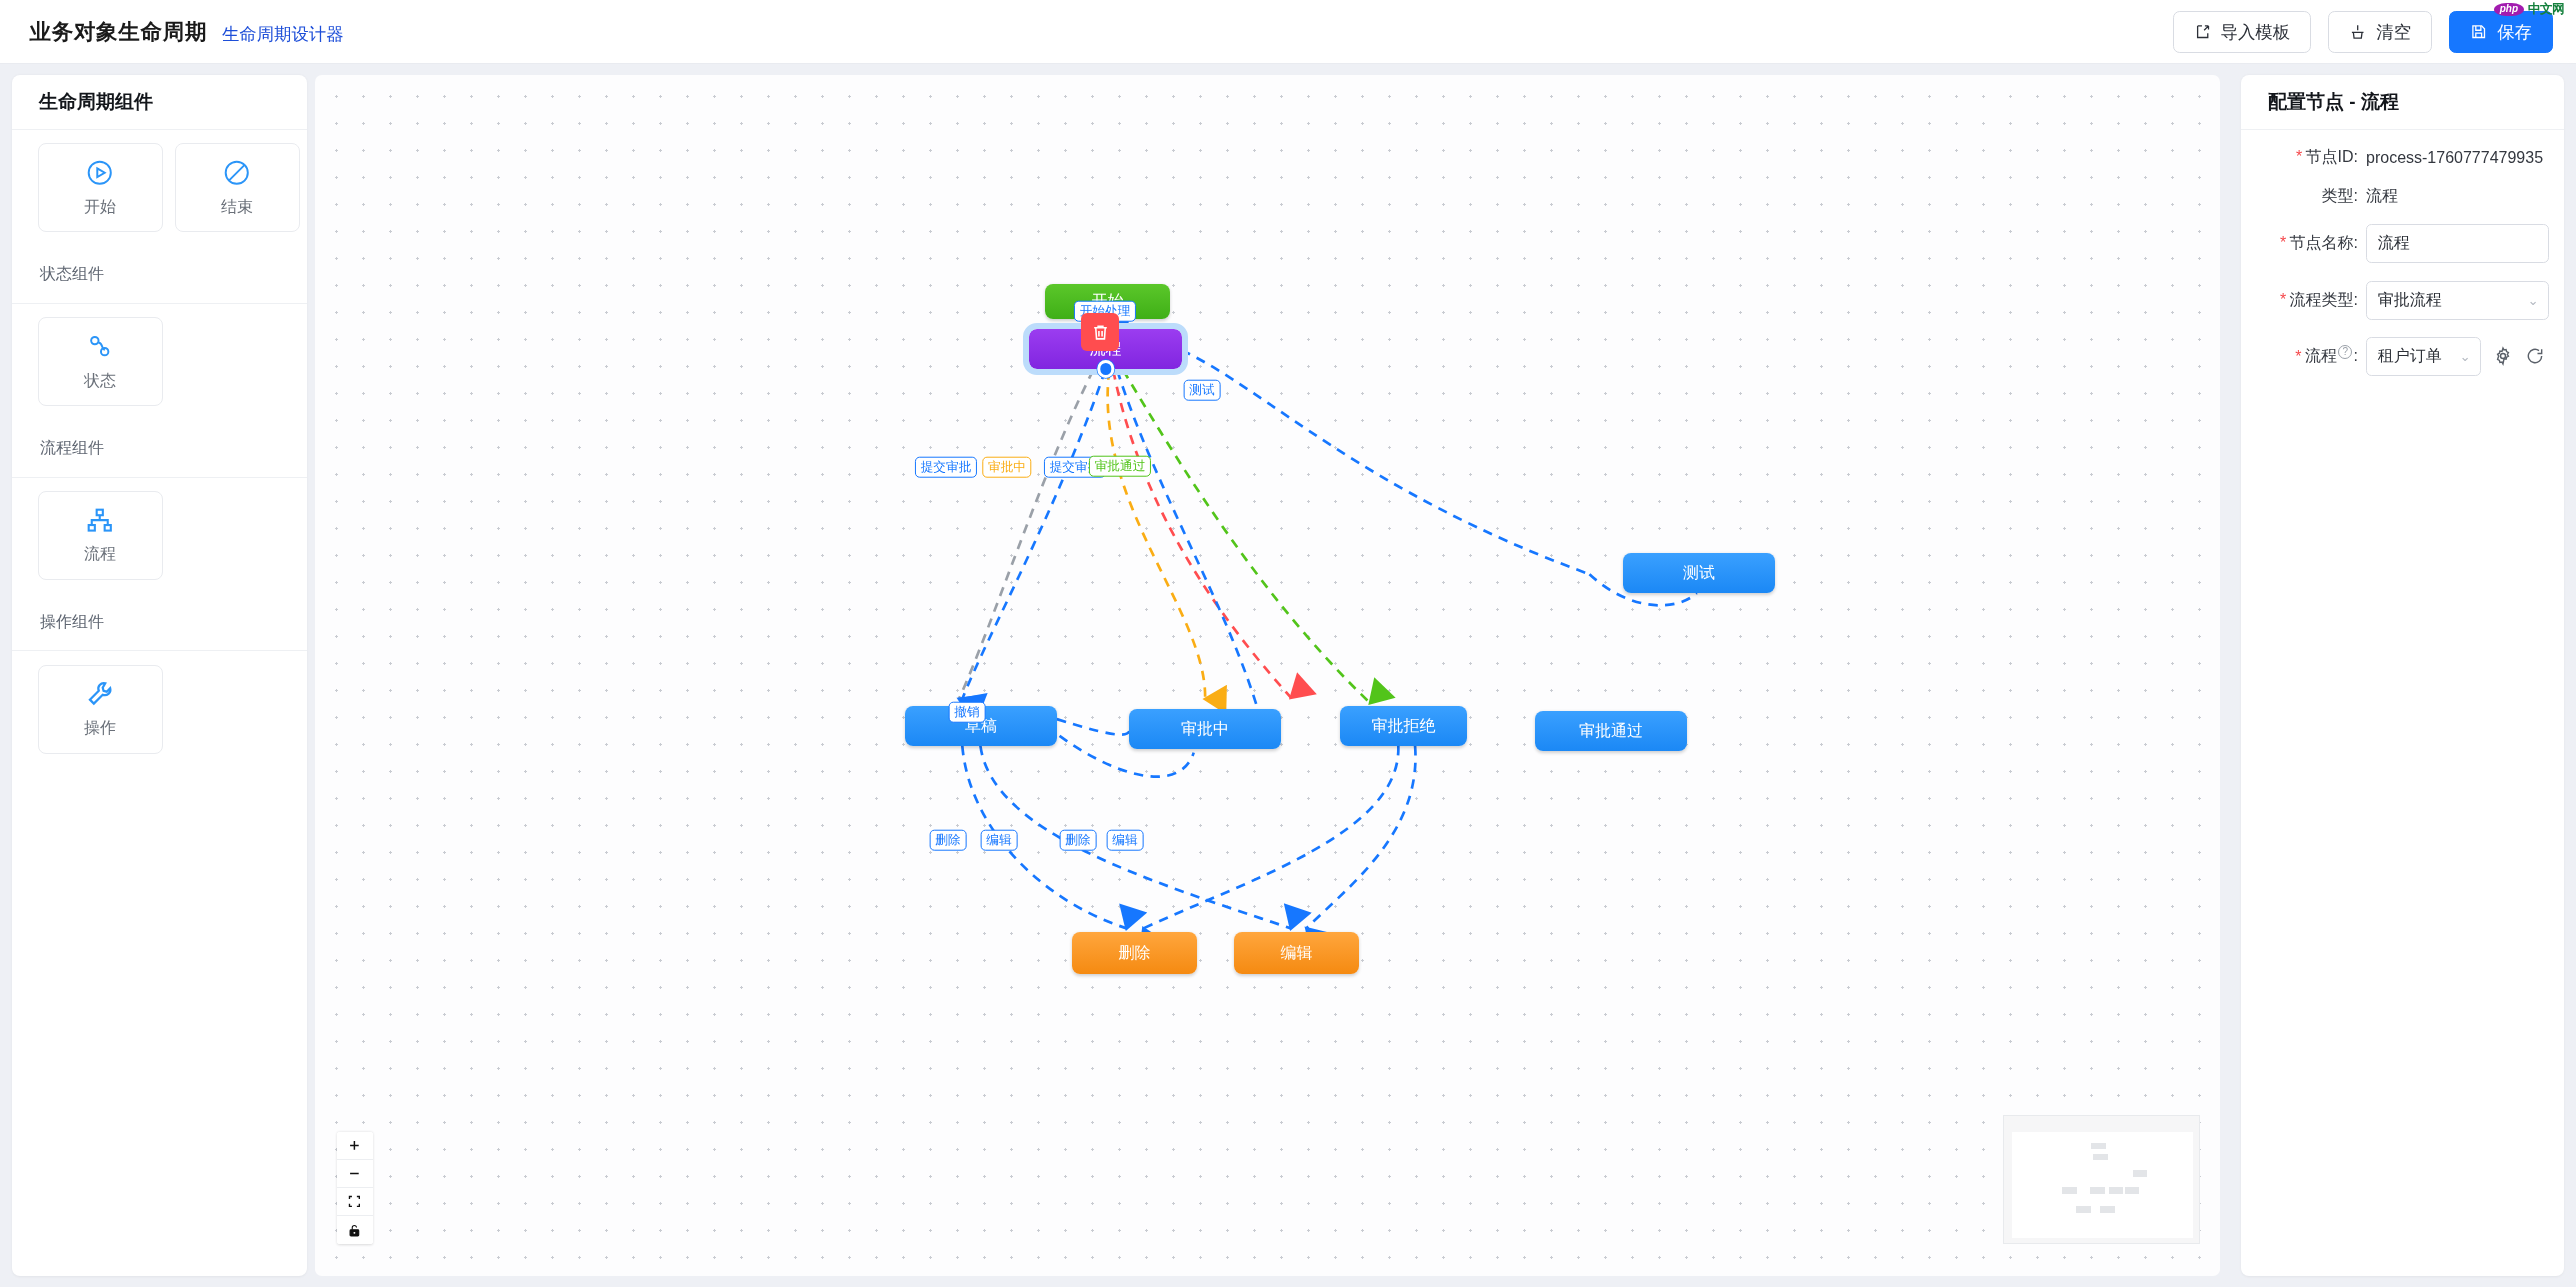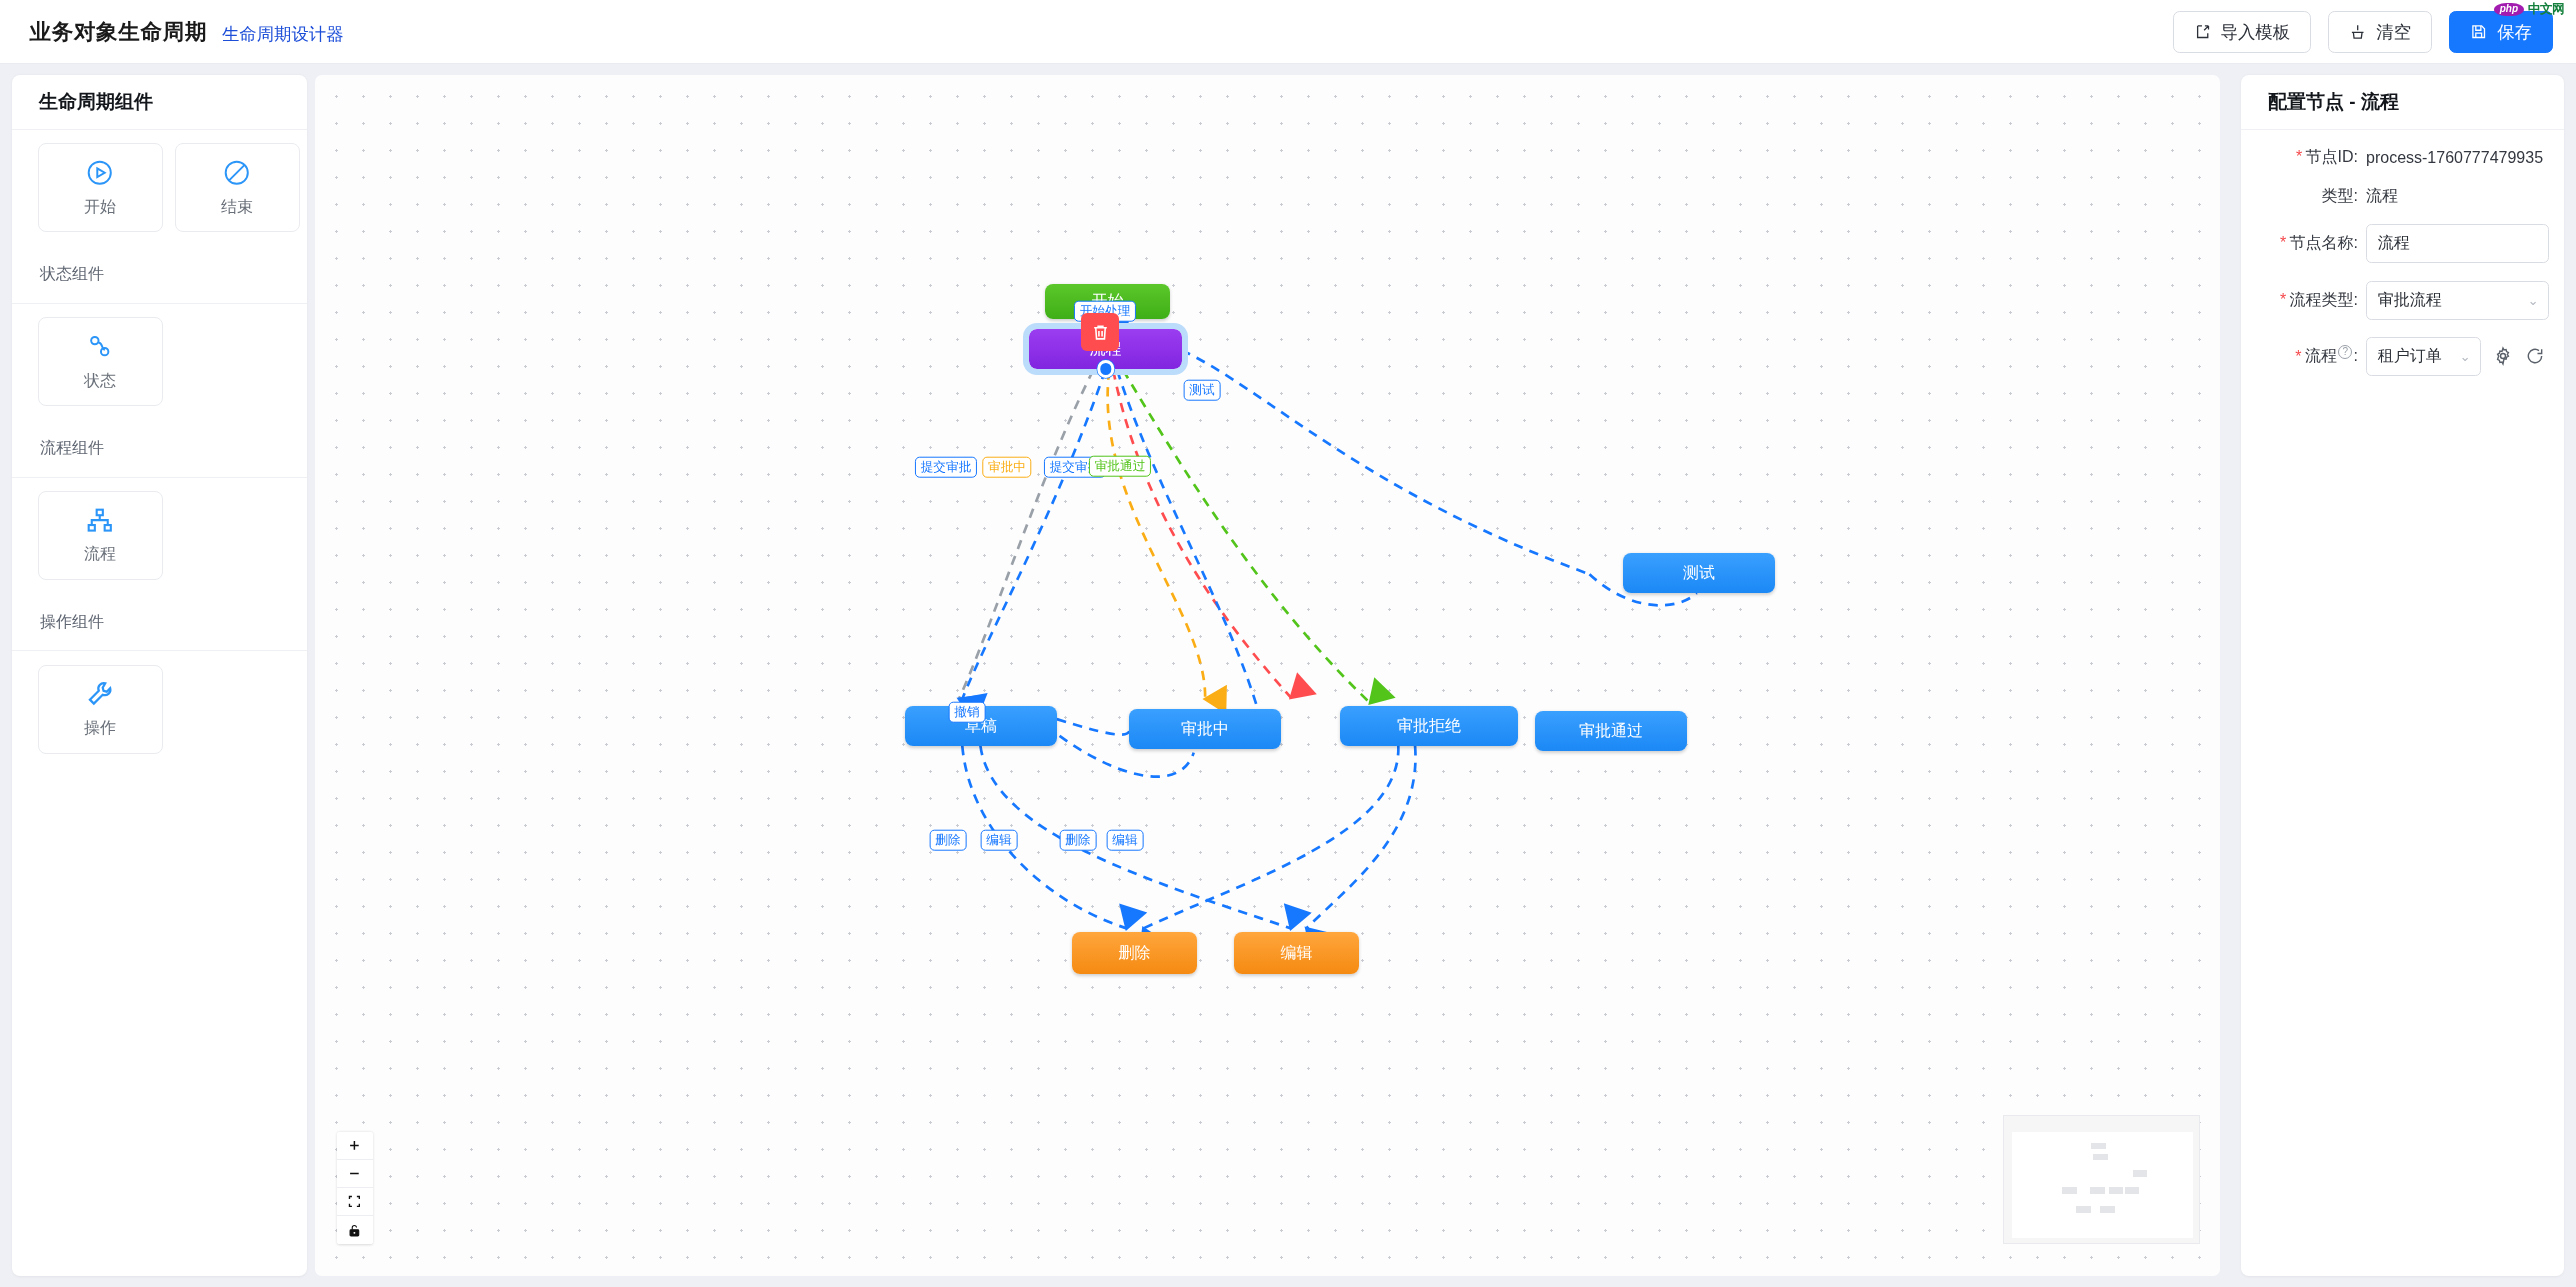--- a/index.html
+++ b/index.html
@@ -326,21 +326,21 @@
     <span>流程</span>
     <span class="handle bottom"></span>
   </div>
 
   <div class="node node-state" style="left:590px; top:631px; width:152px; height:40px;">
     <span>草稿</span>
   </div>
   <div class="node node-state" style="left:814px; top:634px; width:152px; height:40px;">
     <span>审批中</span>
   </div>
-  <div class="node node-state" style="left:1025px; top:631px; width:178px; height:40px;">
+  <div class="node node-state" style="left:1025px; top:631px; width:127px; height:40px;">
     <span>审批拒绝</span>
   </div>
   <div class="node node-state" style="left:1220px; top:636px; width:152px; height:40px;">
     <span>审批通过</span>
   </div>
   <div class="node node-state" style="left:1308px; top:478px; width:152px; height:40px;">
     <span>测试</span>
   </div>
   <div class="node node-action" style="left:757px; top:857px; width:125px; height:42px;">
     <span>删除</span>

